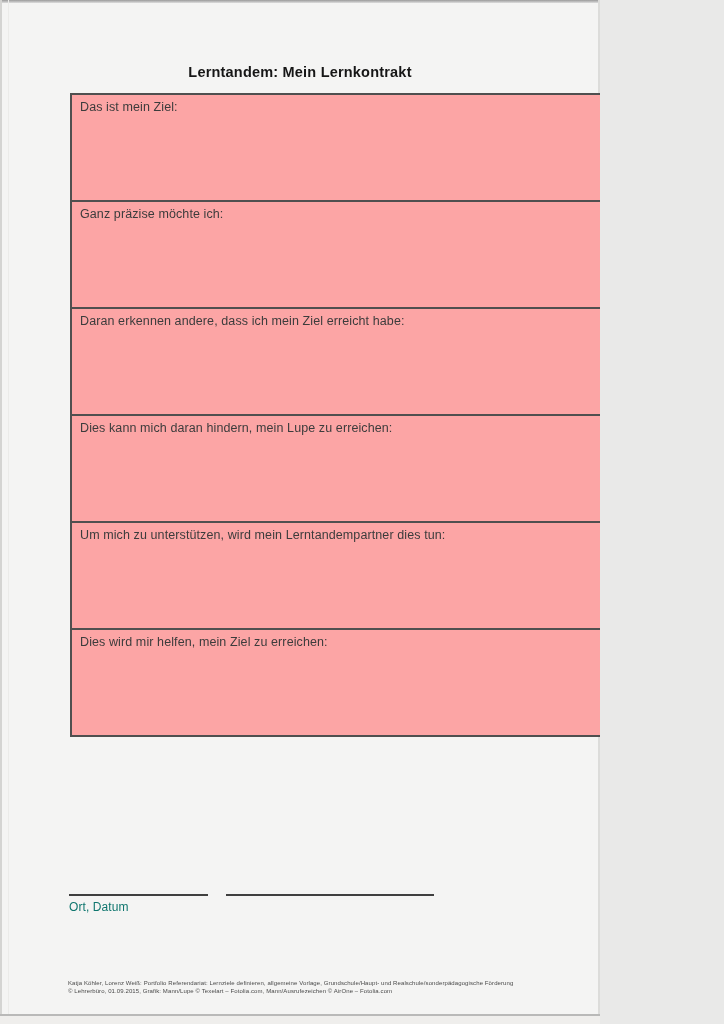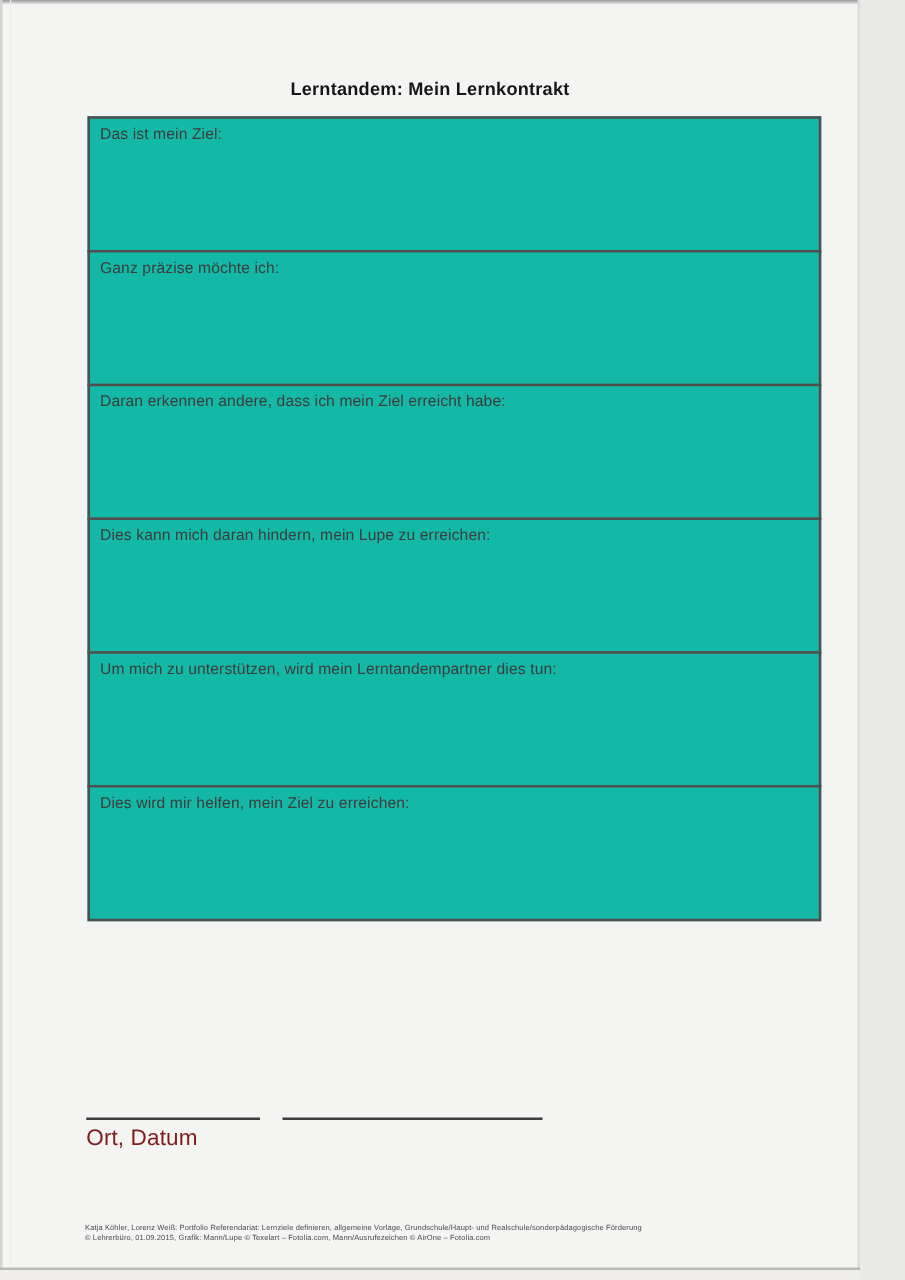--- a/index.html
+++ b/index.html
@@ -4,21 +4,21 @@
 <style>
   html, body { margin: 0; padding: 0; }
   body {
     width: 724px; height: 1024px;
     background: #e9e9e8;
     font-family: "Liberation Sans", sans-serif;
     -webkit-font-smoothing: antialiased;
   }
   .page {
     position: relative;
-    width: 688px; height: 1024px;
+    width: 600px; height: 1024px;
     background: #f4f4f3;
     overflow: hidden;
     box-sizing: border-box;
   }
   
   .edge-top    { position:absolute; top:0; left:0; right:0; height:3px;
                  background: linear-gradient(#9a9a9a, #dedede); }
   .edge-bottom { position:absolute; left:0; right:0; top:1014px; height:2px; background:#b9b9b8; }
   .edge-bottom-strip { position:absolute; left:0; right:0; top:1016px; height:8px; background:#efeeec; }
   .edge-left   { position:absolute; top:0; bottom:0; left:0; width:2px; background:#d4d4d2; }
@@ -38,39 +38,39 @@
   .boxes {
     position: absolute;
     left: 70px; top: 93px;
     width: 587px;
   }
   .field-box {
     box-sizing: border-box;
     width: 587px;
     height: 109px;
     border: 2px solid #4f4f4f;
-    background: #14b8a6;
+    background: #fca5a5;
     padding: 5px 8px;
   }
   .field-box + .field-box { margin-top: -2px; }
   .field-label {
     font-size: 12.5px;
     color: #3c3c3c;
     letter-spacing: 0.1px;
   }
 
   .signatures {
     position: absolute;
     left: 69px; top: 894px;
     width: 590px;
     display: flex;
   }
   .sig { box-sizing: border-box; }
   .sig-line { border-top: 2px solid #3f3f3f; height: 0; }
-  .sig-label { padding-top: 4px; font-size: 18px; color: #7f1d1d; letter-spacing: 0.1px; }
+  .sig-label { padding-top: 4px; font-size: 12px; color: #0f766e; letter-spacing: 0.1px; }
   .sig:nth-child(1) { width: 139px; margin-right: 18px; }
   .sig:nth-child(2) { width: 208px; margin-right: 17px; }
   .sig:nth-child(3) { width: 208px; }
 
   .footer {
     position: absolute;
     left: 68px; top: 979px;
     width: 560px;
     font-size: 6px;
     line-height: 8px;

